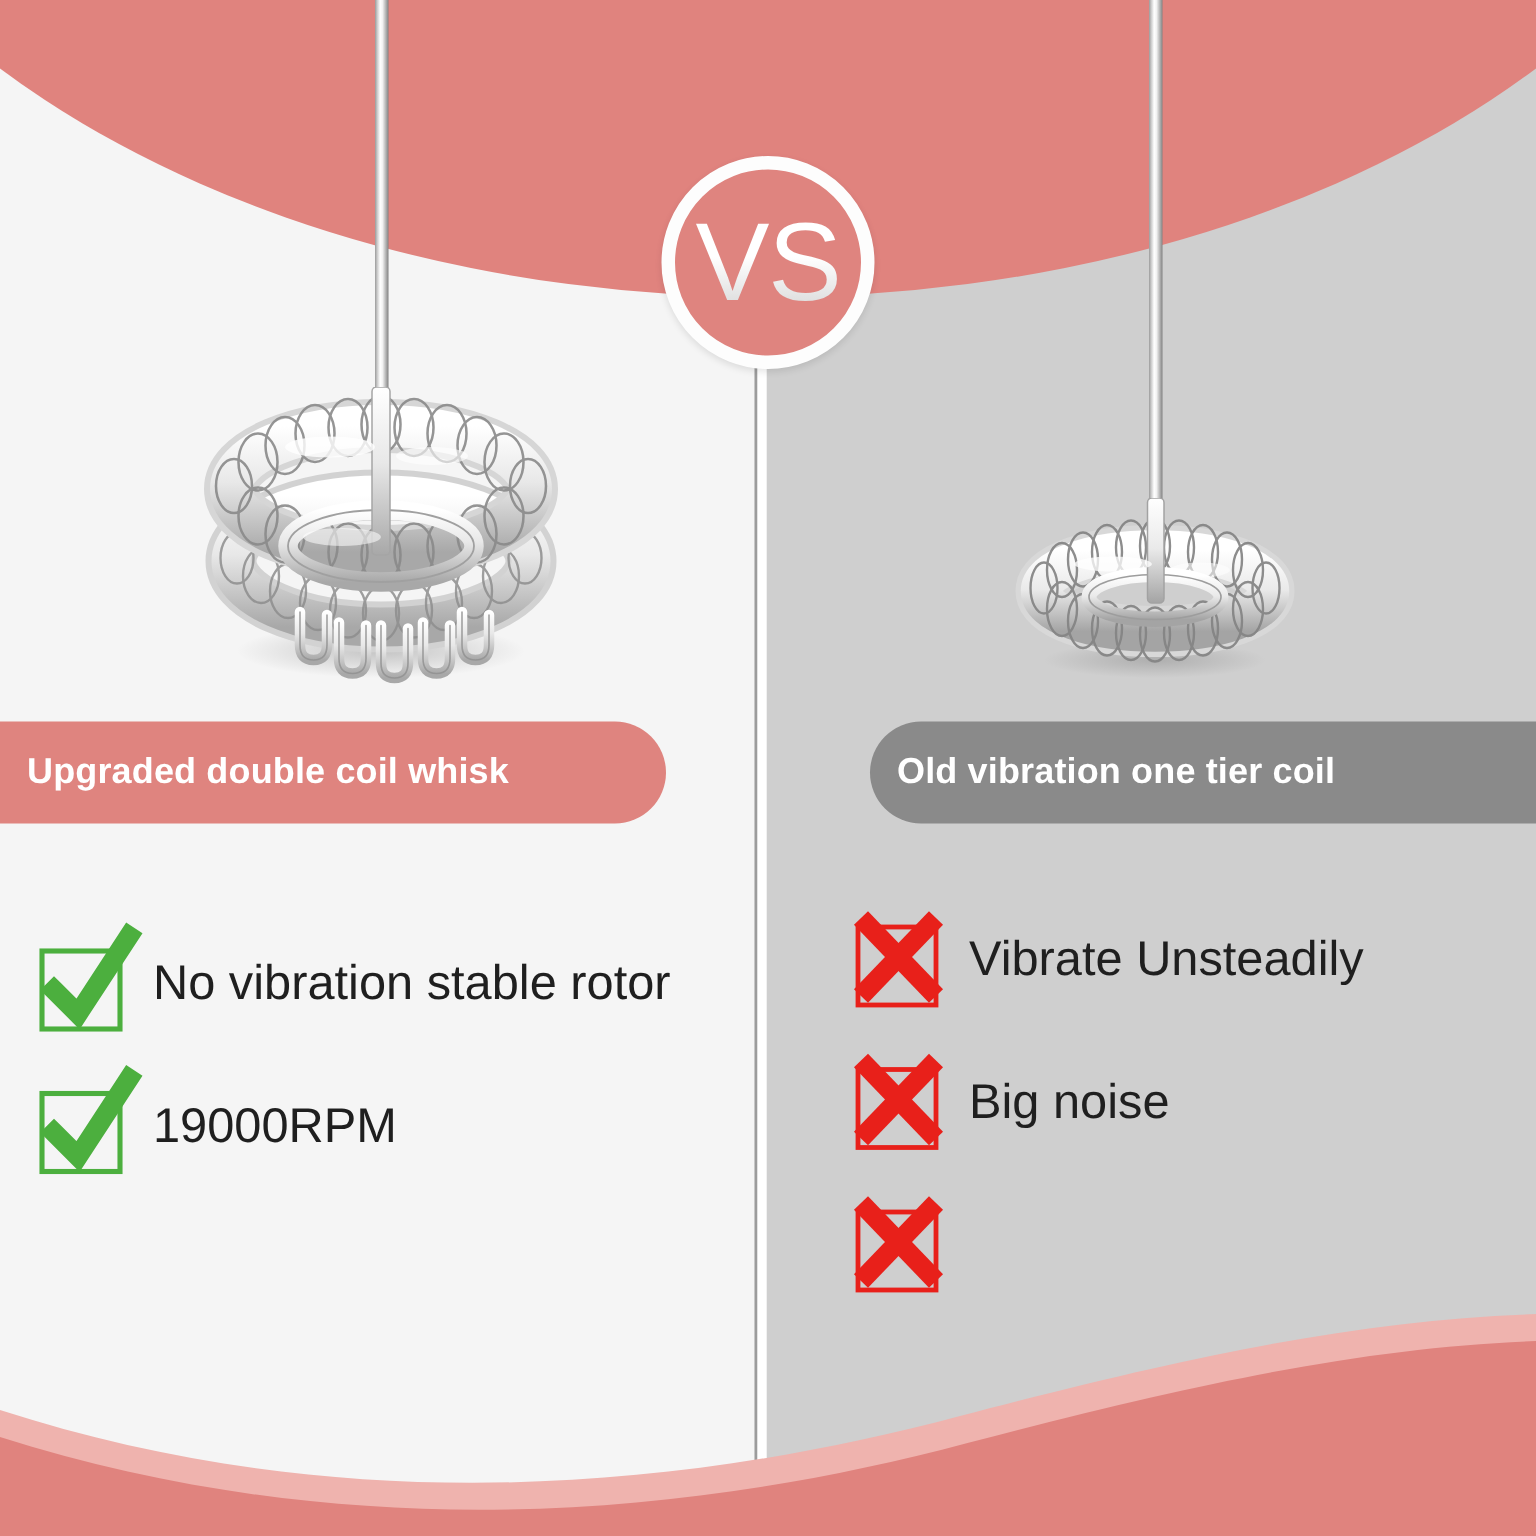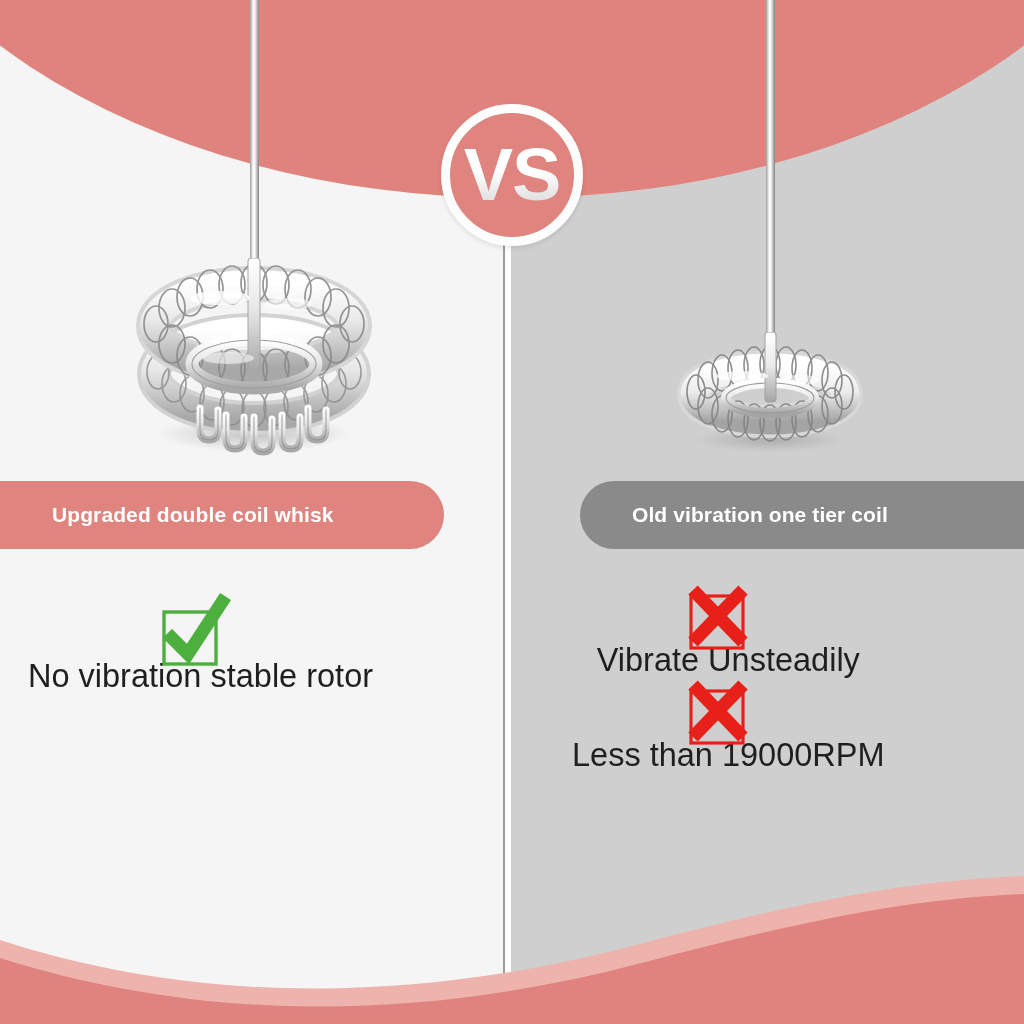--- a/index.html
+++ b/index.html
@@ -84,37 +84,35 @@
     justify-content: flex-start;
   }
   .banner-right {
     left: 580px; top: 481px; width: 474px;
     background: #8A8A8A;
     border-radius: 34px 0 0 34px;
     padding-left: 18px;
   }
   .banner-label {
     color: #FFFFFF;
-    font-size: 21px;
+    font-size: 24px;
     font-weight: bold;
     letter-spacing: .1px;
     white-space: nowrap;
-    margin-left: 34px;
   }
 
   
   .feature-list { position: absolute; z-index: 6; }
   .list-left  { left: 28px;  top: 608px; }
   .list-right { left: 572px; top: 592px; }
 
   .feature-row {
     display: flex;
     align-items: center;
     height: 95px;
-    flex-direction: column;
   }
   .mark {
     position: relative;
     width: 52px; height: 52px;
     flex: 0 0 52px;
     margin-right: 22px;
   }
   .mark svg { position: absolute; left: -4px; top: -14px; overflow: visible; }
 
   .feature-text {
@@ -134,21 +132,21 @@
     border: 9px solid #FDFDFD;
     box-sizing: border-box;
     z-index: 8;
     display: flex;
     align-items: center;
     justify-content: center;
     box-shadow: 0 2px 5px rgba(0,0,0,.10);
   }
   .vs-text {
     font-size: 74px;
-    font-weight: bold;
+    font-weight: normal;
     letter-spacing: -1px;
     background: linear-gradient(180deg, #FFFFFF 0%, #FFFFFF 45%, #D4D4D4 100%);
     -webkit-background-clip: text;
     background-clip: text;
     color: transparent;
     -webkit-text-fill-color: transparent;
     line-height: 1;
   }
 </style>
 </head>
@@ -324,45 +322,63 @@
       <span class="mark">
         <svg width="72" height="74" viewBox="0 0 72 74">
           <rect x="4" y="18" width="52" height="52" fill="none" stroke="#4CAF3E" stroke-width="3.4"></rect>
           <path d="M12 44 L28 60 L62 8" fill="none" stroke="#4CAF3E" stroke-width="13" stroke-linecap="square" stroke-linejoin="miter"></path>
         </svg>
       </span>
       <span class="feature-text">No vibration stable rotor</span>
     </div>
 
 
+    <div class="feature-row">
+      <span class="mark">
+        <svg width="72" height="74" viewBox="0 0 72 74">
+          <rect x="4" y="18" width="52" height="52" fill="none" stroke="#4CAF3E" stroke-width="3.4"></rect>
+          <path d="M12 44 L28 60 L62 8" fill="none" stroke="#4CAF3E" stroke-width="13" stroke-linecap="square" stroke-linejoin="miter"></path>
+        </svg>
+      </span>
+      <span class="feature-text">19000RPM</span>
+    </div>
   </div>
 
   <div class="feature-list list-right">
 
     <div class="feature-row">
       <span class="mark">
         <svg width="72" height="74" viewBox="0 0 72 74">
           <rect x="4" y="18" width="52" height="52" fill="none" stroke="#E8201A" stroke-width="3.2"></rect>
           <path d="M6 12 L56 64" fill="none" stroke="#E8201A" stroke-width="13" stroke-linecap="butt"></path>
           <path d="M56 12 L6 64" fill="none" stroke="#E8201A" stroke-width="13" stroke-linecap="butt"></path>
         </svg>
       </span>
       <span class="feature-text">Vibrate Unsteadily</span>
     </div>
 
-
     <div class="feature-row">
       <span class="mark">
         <svg width="72" height="74" viewBox="0 0 72 74">
           <rect x="4" y="18" width="52" height="52" fill="none" stroke="#E8201A" stroke-width="3.2"></rect>
           <path d="M6 12 L56 64" fill="none" stroke="#E8201A" stroke-width="13" stroke-linecap="butt"></path>
           <path d="M56 12 L6 64" fill="none" stroke="#E8201A" stroke-width="13" stroke-linecap="butt"></path>
         </svg>
       </span>
-      <span class="feature-text">Less than 19000RPM</span>
+      <span class="feature-text">Big noise</span>
+    </div>
+
+    <div class="feature-row">
+      <span class="mark">
+        <svg width="72" height="74" viewBox="0 0 72 74">
+          <rect x="4" y="18" width="52" height="52" fill="none" stroke="#E8201A" stroke-width="3.2"></rect>
+          <path d="M6 12 L56 64" fill="none" stroke="#E8201A" stroke-width="13" stroke-linecap="butt"></path>
+          <path d="M56 12 L6 64" fill="none" stroke="#E8201A" stroke-width="13" stroke-linecap="butt"></path>
+        </svg>
+      </span>
     </div>
   </div>
 
   <div class="bottom-waves">
     <svg width="1024" height="230" viewBox="0 0 1024 230" preserveAspectRatio="none">
       <path d="M0 146 C 210 214, 430 206, 640 150 C 800 108, 910 86, 1024 82 L1024 230 L0 230 Z" fill="#EFB3AE"></path>
       <path d="M0 164 C 215 232, 435 224, 645 168 C 805 126, 915 104, 1024 100 L1024 230 L0 230 Z" fill="#E0837E"></path>
     </svg>
   </div>
 

